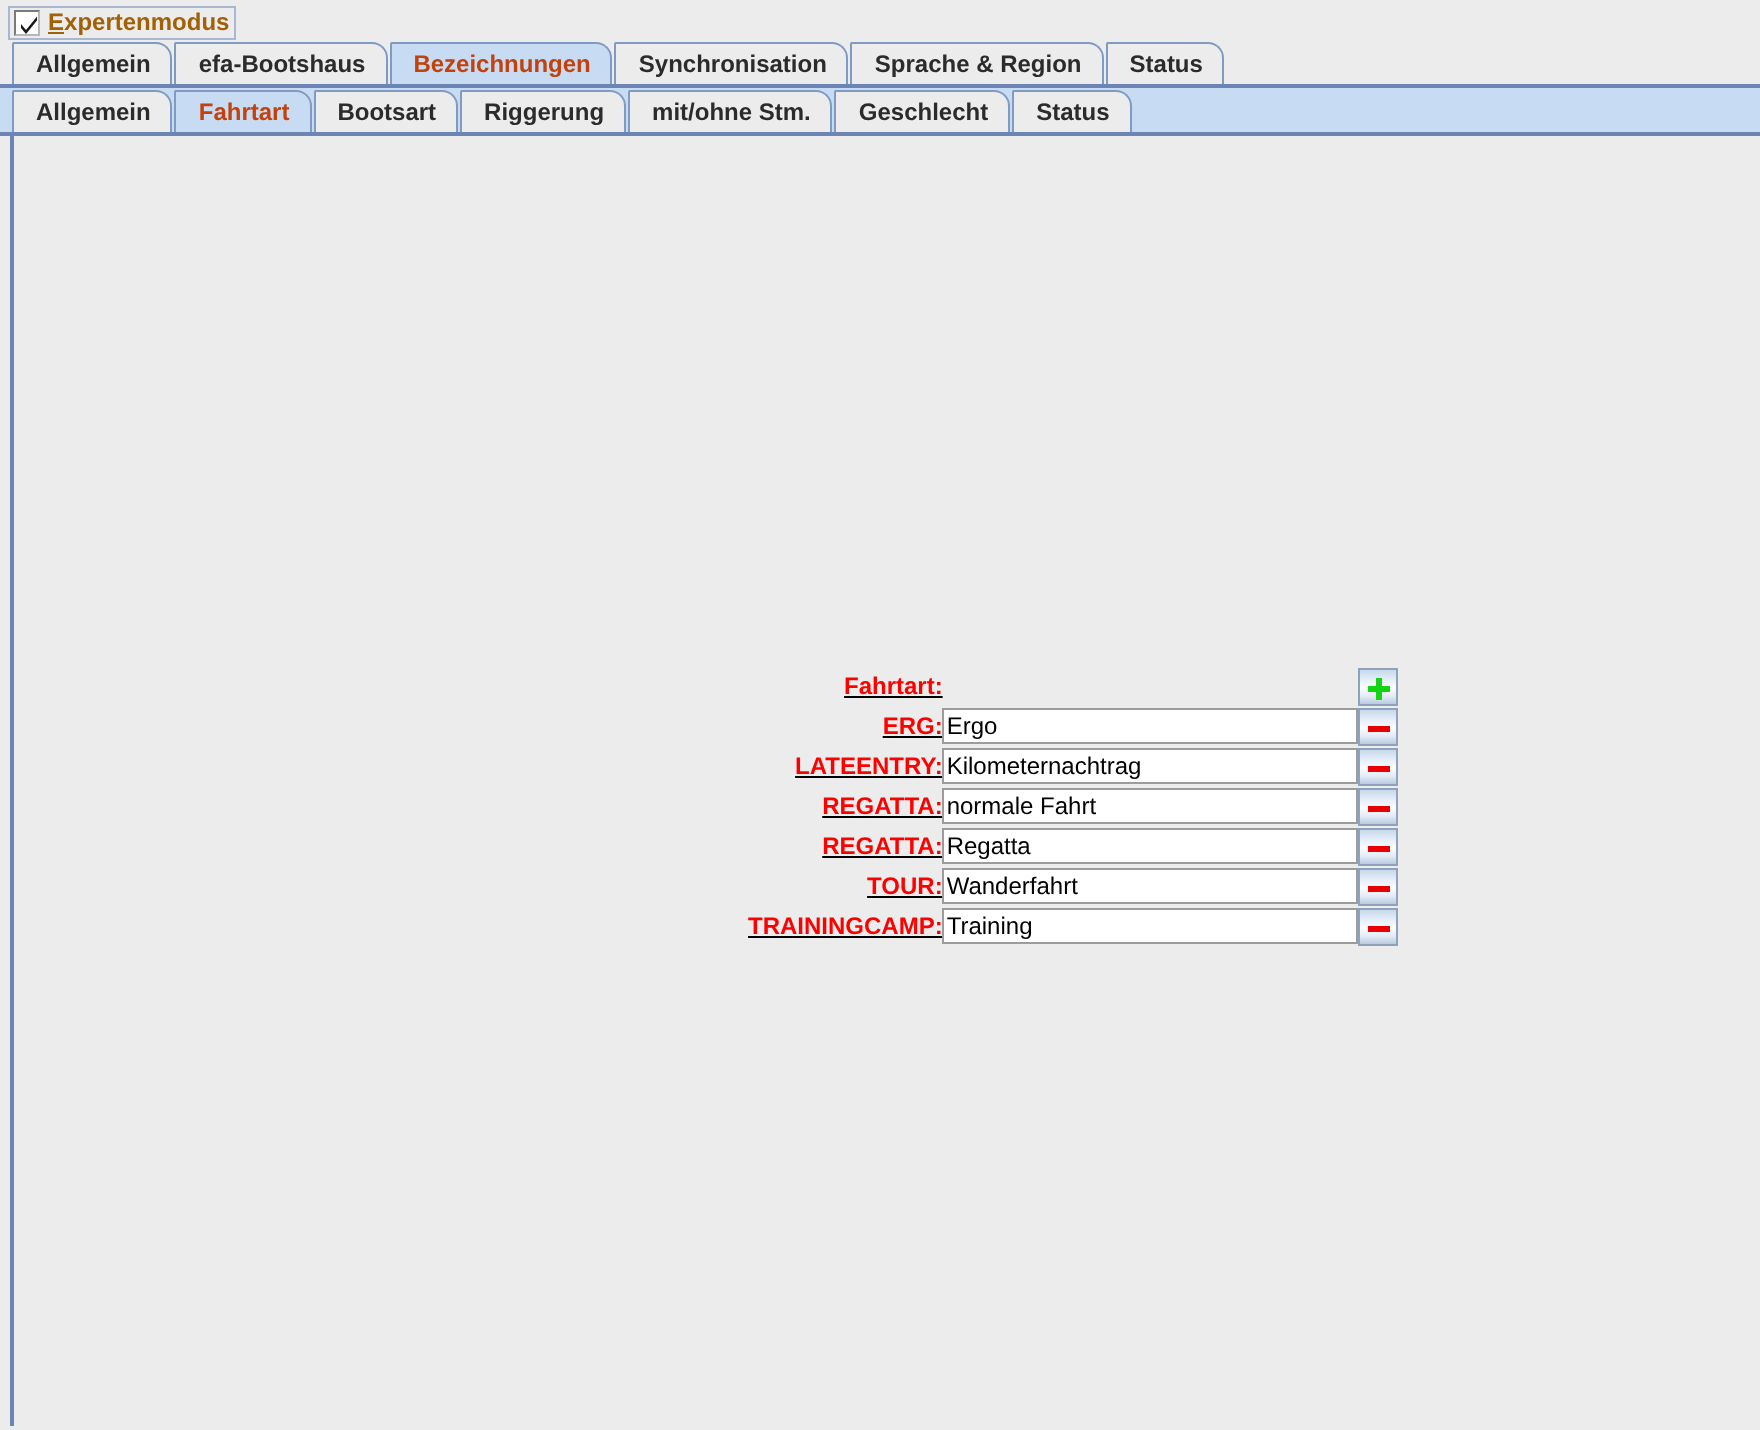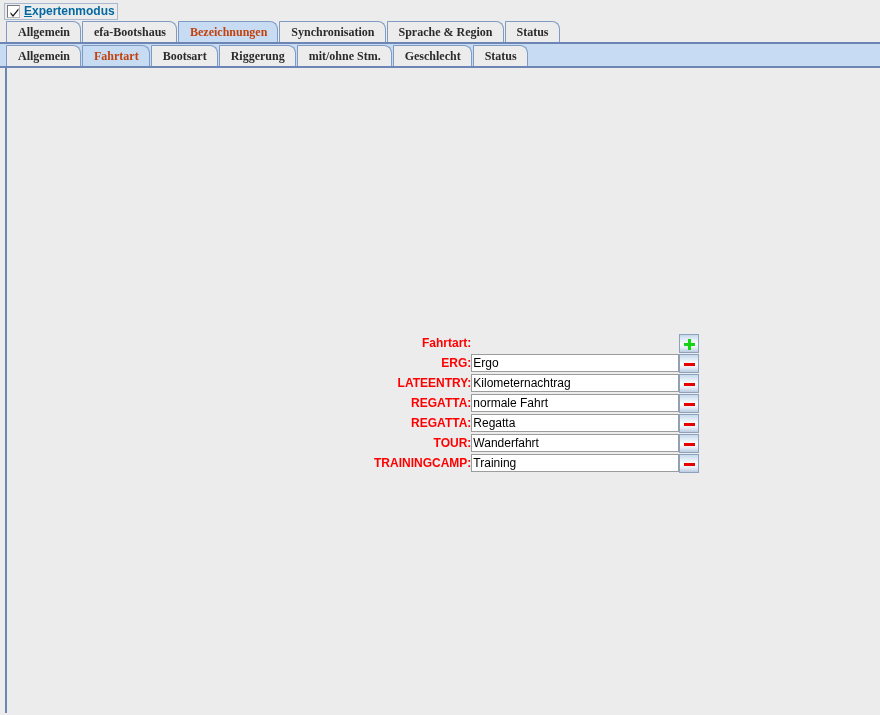--- a/index.html
+++ b/index.html
@@ -41,21 +41,21 @@
     border: 1px solid #7a7a7a;
     border-right-color: #b8b8b8;
     border-bottom-color: #b8b8b8;
     background: #ffffff;
     margin: 0 4px 0 2px;
     position: relative;
     flex: 0 0 auto;
   }
   .cb-box svg { position: absolute; left: 1px; top: 1px; }
   .expert-label {
-    color: #0369a1;
+    color: #a16207;
     font-weight: bold;
     font-size: 12px;
     white-space: nowrap;
     line-height: 14px;
   }
   .expert-label .mn { text-decoration: underline; }
 
   
   .tabstrip {
     position: relative;
@@ -84,21 +84,20 @@
     font-weight: bold;
     color: #2b2b2b;
     background: #ececec;
     border: 1px solid #7f9bc4;
     border-bottom: none;
     border-radius: 1px 8px 0 0;
     margin-right: 1px;
     white-space: nowrap;
     cursor: default;
     user-select: none;
-    font-family: Liberation Serif, serif;
   }
   .tab.selected {
     background: #c7dcf3;
     color: #c2410c;
   }
   #tabstrip-inner .tab { background: #ececec; }
   #tabstrip-inner .tab.selected { background: #c7dcf3; }
 
   
   #content-panel {
@@ -109,20 +108,21 @@
     border-left: 2px solid #6d85b5;
     box-sizing: border-box;
   }
 
   
   #fahrtart-form {
     position: absolute;
     left: 367px;
     top: 265px;
     width: 322px;
+    text-decoration: underline;
   }
   table.form-table {
     border-collapse: collapse;
   }
   table.form-table td {
     padding: 0;
     vertical-align: middle;
   }
   td.lbl {
     text-align: right;

